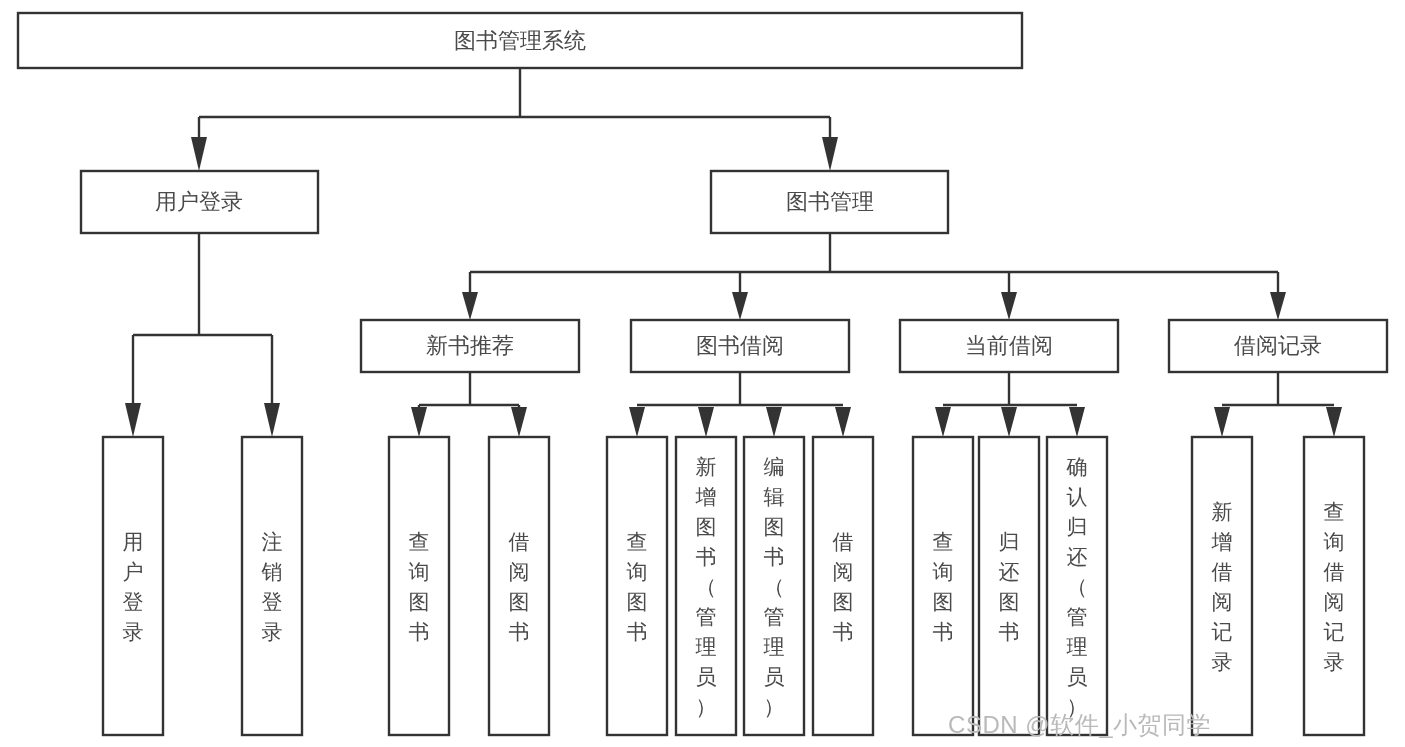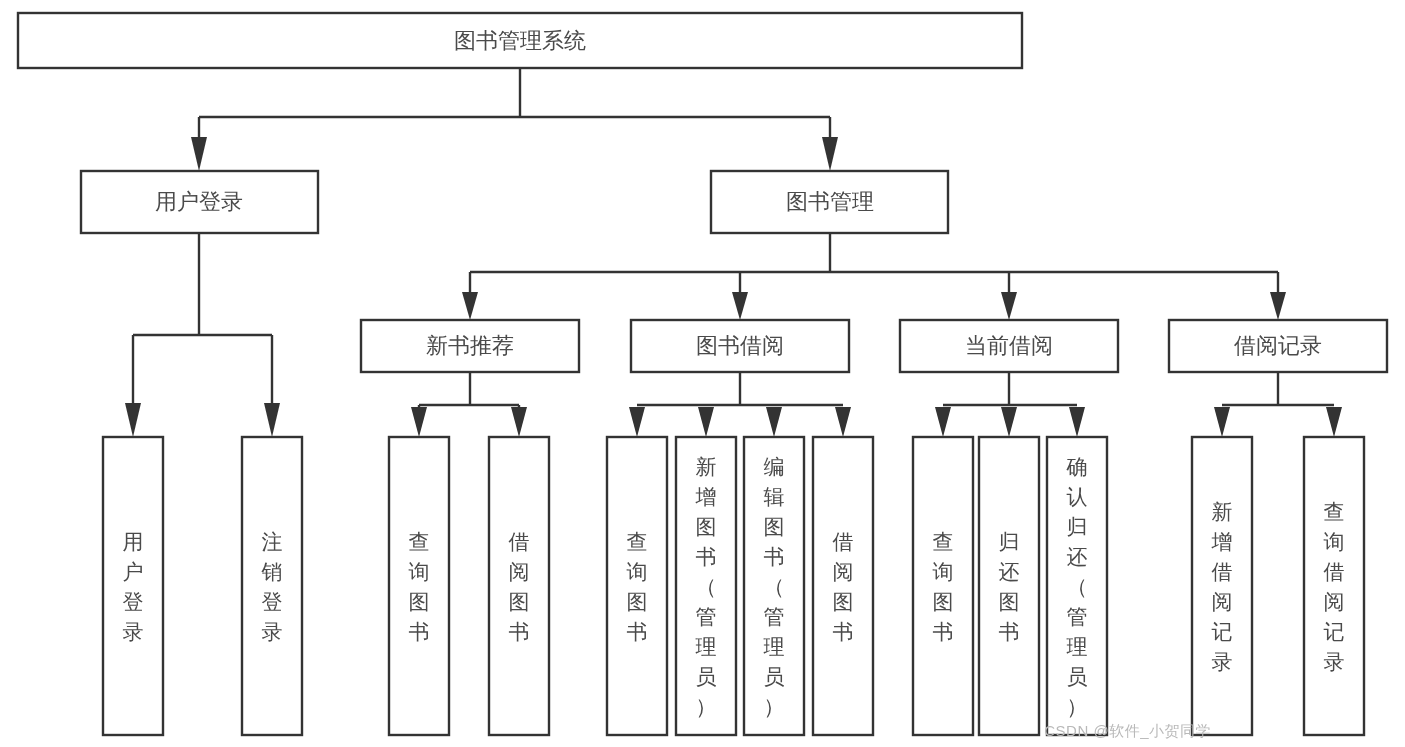--- a/index.html
+++ b/index.html
@@ -51,21 +51,21 @@
     fill: #4a4a4a;
     font-family: "Liberation Sans", "DejaVu Sans", sans-serif;
     font-size: 21px;
     text-anchor: middle;
   }
   .watermark {
     position: absolute;
     right: 8px;
     bottom: 6px;
     font-family: "Liberation Sans", "DejaVu Sans", sans-serif;
-    font-size: 15px;
+    font-size: 24px;
     color: #b9b9b9;
     white-space: nowrap;
     letter-spacing: 0.5px;
     pointer-events: none;
   }
 </style>
 </head>
 <body>
 
 <div id="diagram-root">

